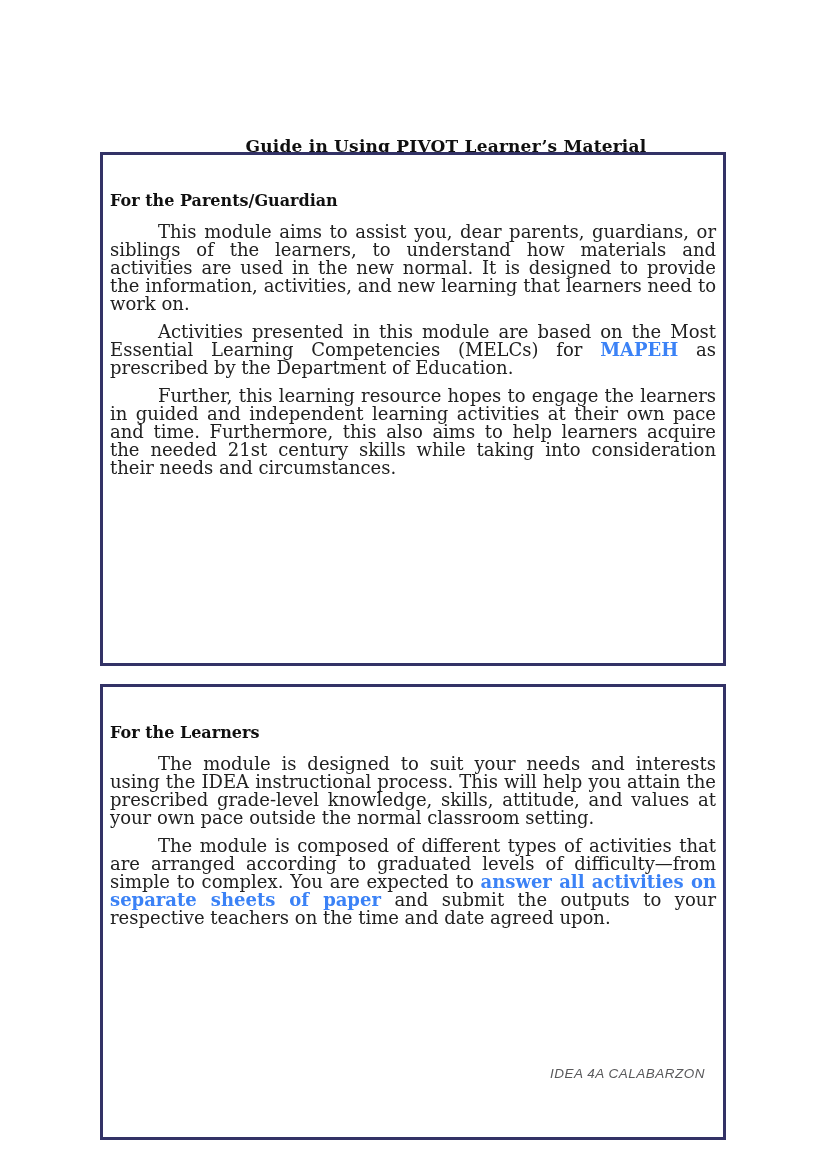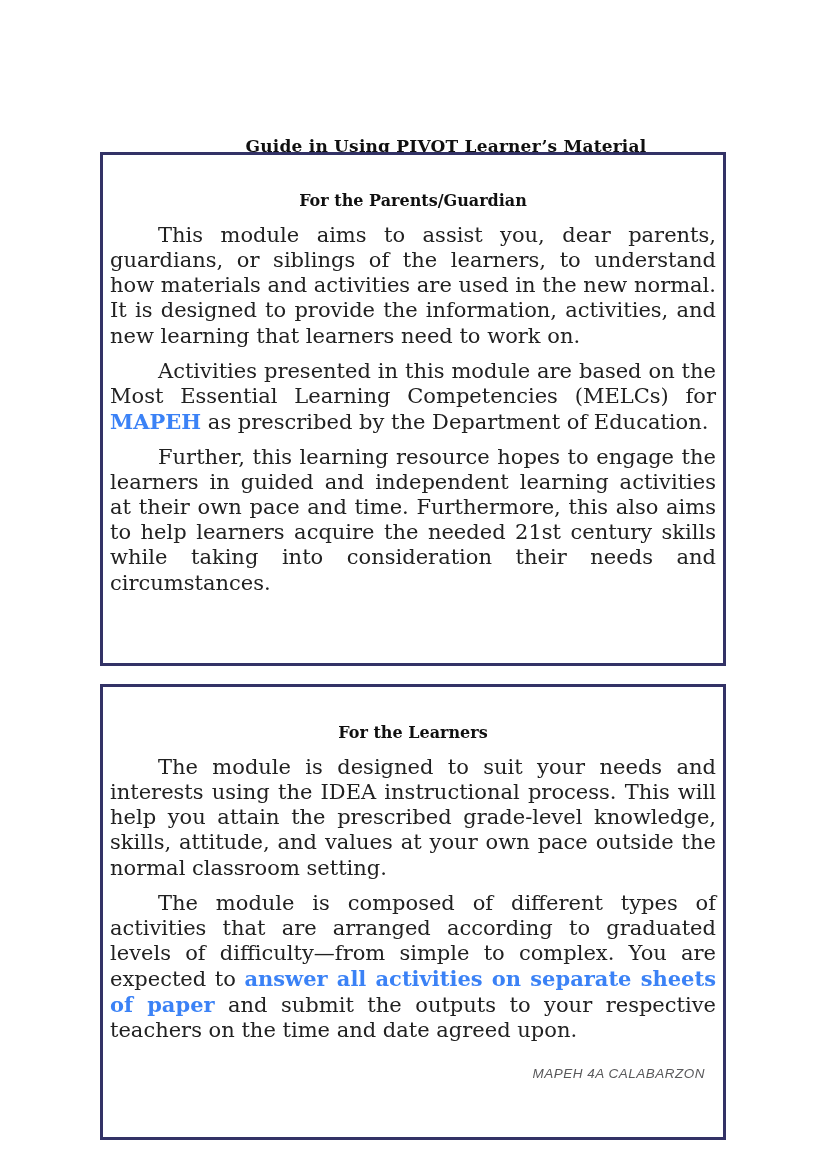--- a/index.html
+++ b/index.html
@@ -44,27 +44,26 @@
     height: 514px;
   }
   .box-learners {
     top: 684px;
     height: 456px;
   }
   .box-heading {
     margin: 0 0 13px 0;
     font-size: 16px;
     font-weight: 700;
-    text-align: center;
     color: #101010;
   }
   .para {
     margin: 0 0 10px 0;
-    font-size: 21px;
-    line-height: 25px;
+    font-size: 18px;
+    line-height: 18px;
     text-align: justify;
     text-indent: 48px;
     color: #212121;
   }
   .para b {
     font-weight: 700;
     color: #3b82f6;
   }
   .page-footer {
     position: absolute;
@@ -89,13 +88,13 @@
   <p class="para"><span>Activities presented in this module are based on the Most Essential Learning Competencies (MELCs) for </span><b>MAPEH</b><span> as prescribed by the Department of Education.</span></p>
   <p class="para"><span>Further, this learning resource hopes to engage the learners in guided and independent learning activities at their own pace and time. Furthermore, this also aims to help learners acquire the needed 21st century skills while taking into consideration their needs and circumstances.</span><b></b><span></span></p>
 </section>
 
 <section class="box box-learners">
   <h2 class="box-heading">For the Learners</h2>
   <p class="para"><span>The module is designed to suit your needs and interests using the IDEA instructional process. This will help you attain the prescribed grade-level knowledge, skills, attitude, and values at your own pace outside the normal classroom setting.</span><b></b><span></span></p>
   <p class="para"><span>The module is composed of different types of activities that are arranged according to graduated levels of difficulty—from simple to complex. You are expected to </span><b>answer all activities on separate sheets of paper</b><span> and submit the outputs to your respective teachers on the time and date agreed upon.</span></p>
 </section>
 
-<div class="page-footer">MAPEH 4A CALABARZON</div>
+<div class="page-footer">IDEA 4A CALABARZON</div>
 
 </body></html>

